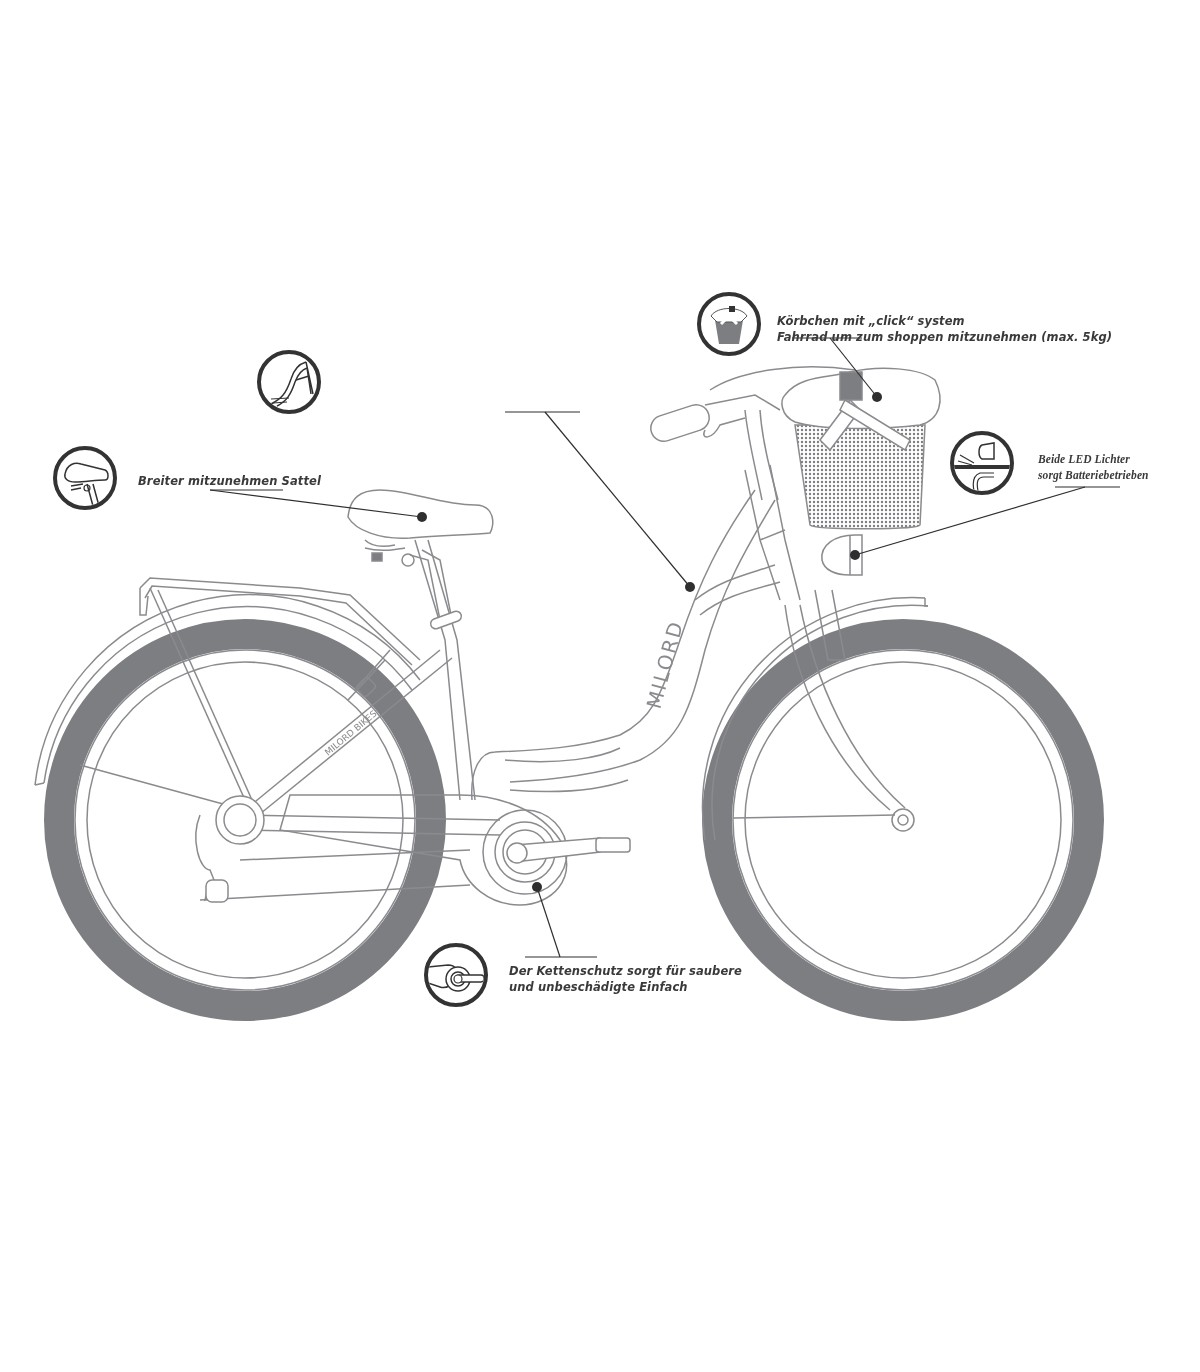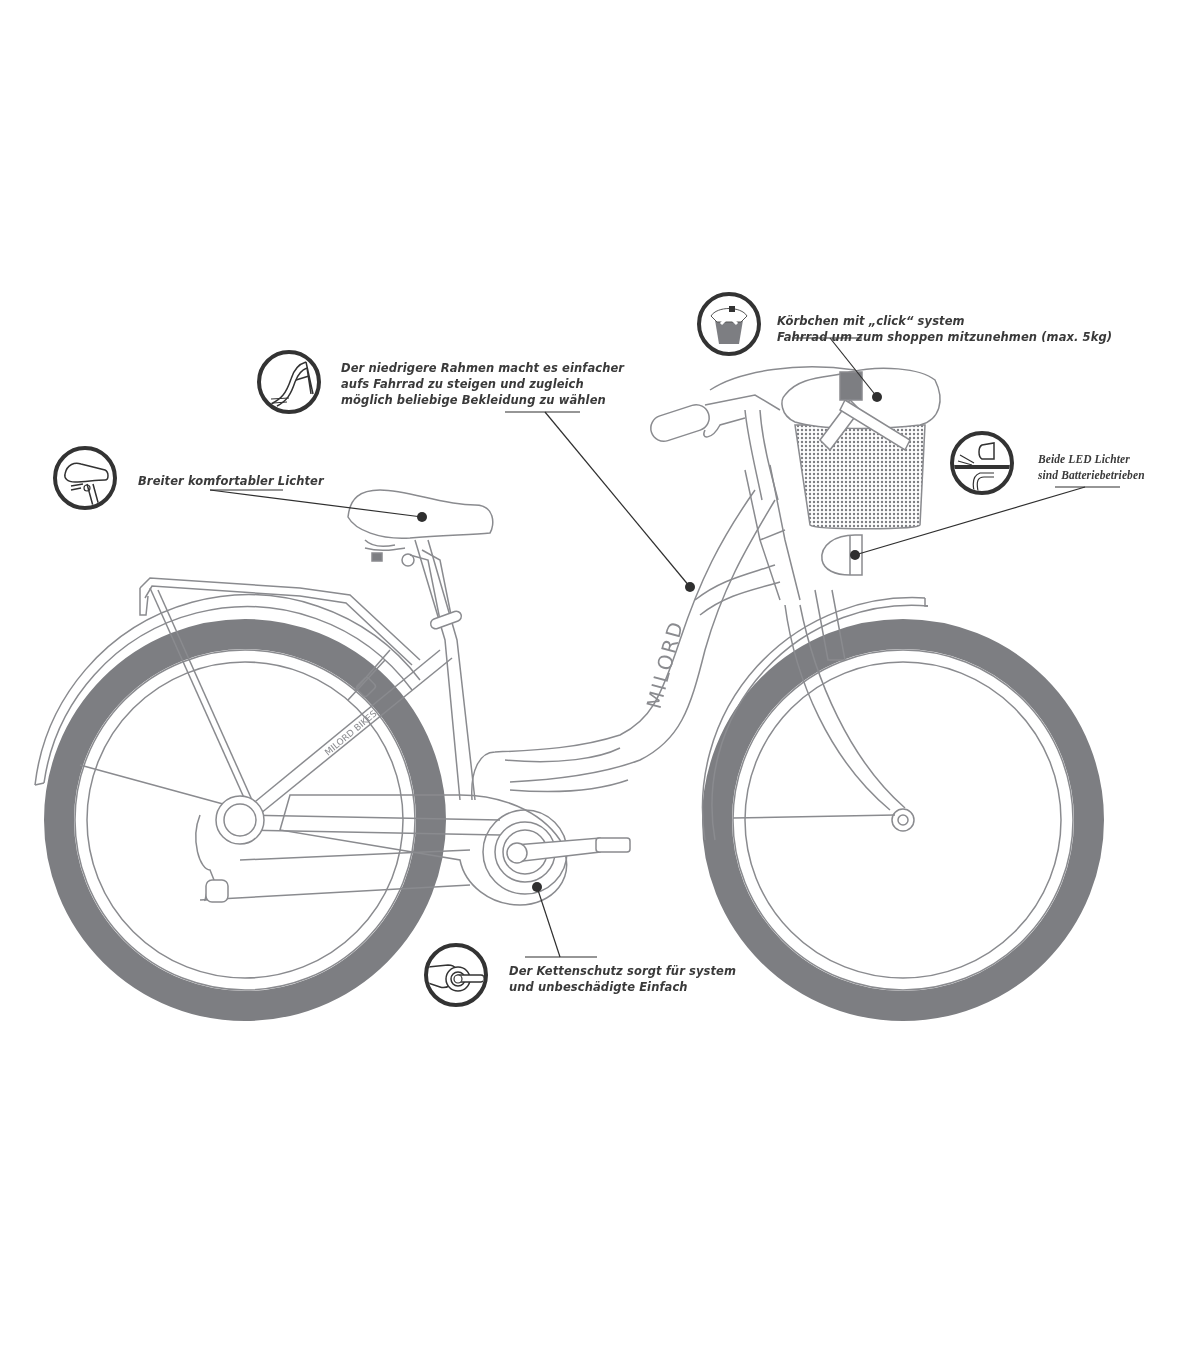--- a/index.html
+++ b/index.html
@@ -213,33 +213,28 @@
       <rect x="28" y="28" width="28" height="7" rx="3" fill="#fff" stroke="#333" stroke-width="1.5"></rect>
       <circle cx="30" cy="32" r="4" fill="#fff" stroke="#333" stroke-width="1.2"></circle>
     </svg>
   </div>
 
   <div class="callout" style="left:777px; top:305px;margin-top:8px;">
     <span>Körbchen mit „click“ system</span>
     <span>Fahrrad um zum shoppen mitzunehmen (max. 5kg)</span>
   </div>
 
-  <div class="callout" style="left:341px; top:360px;">
-    <span>Der niedrigere Rahmen macht es einfacher</span>
-    <span>aufs Fahrrad zu steigen und zugleich</span>
-    <span>möglich beliebige Bekleidung zu wählen</span>
-  </div>
 
   <div class="callout" style="left:138px; top:473px;">
-    <span>Breiter komfortabler Lichter</span>
+    <span>Breiter mitzunehmen Sattel</span>
   </div>
 
   <div class="callout" style="left:1038px; top:451px;font-family:Liberation Serif, serif;">
     <span>Beide LED Lichter</span>
-    <span>sind Batteriebetrieben</span>
+    <span>sorgt Batteriebetrieben</span>
   </div>
 
   <div class="callout" style="left:509px; top:963px;">
-    <span>Der Kettenschutz sorgt für system</span>
+    <span>Der Kettenschutz sorgt für saubere</span>
     <span>und unbeschädigte Einfach</span>
   </div>
 
 </div>
 
 </body></html>

